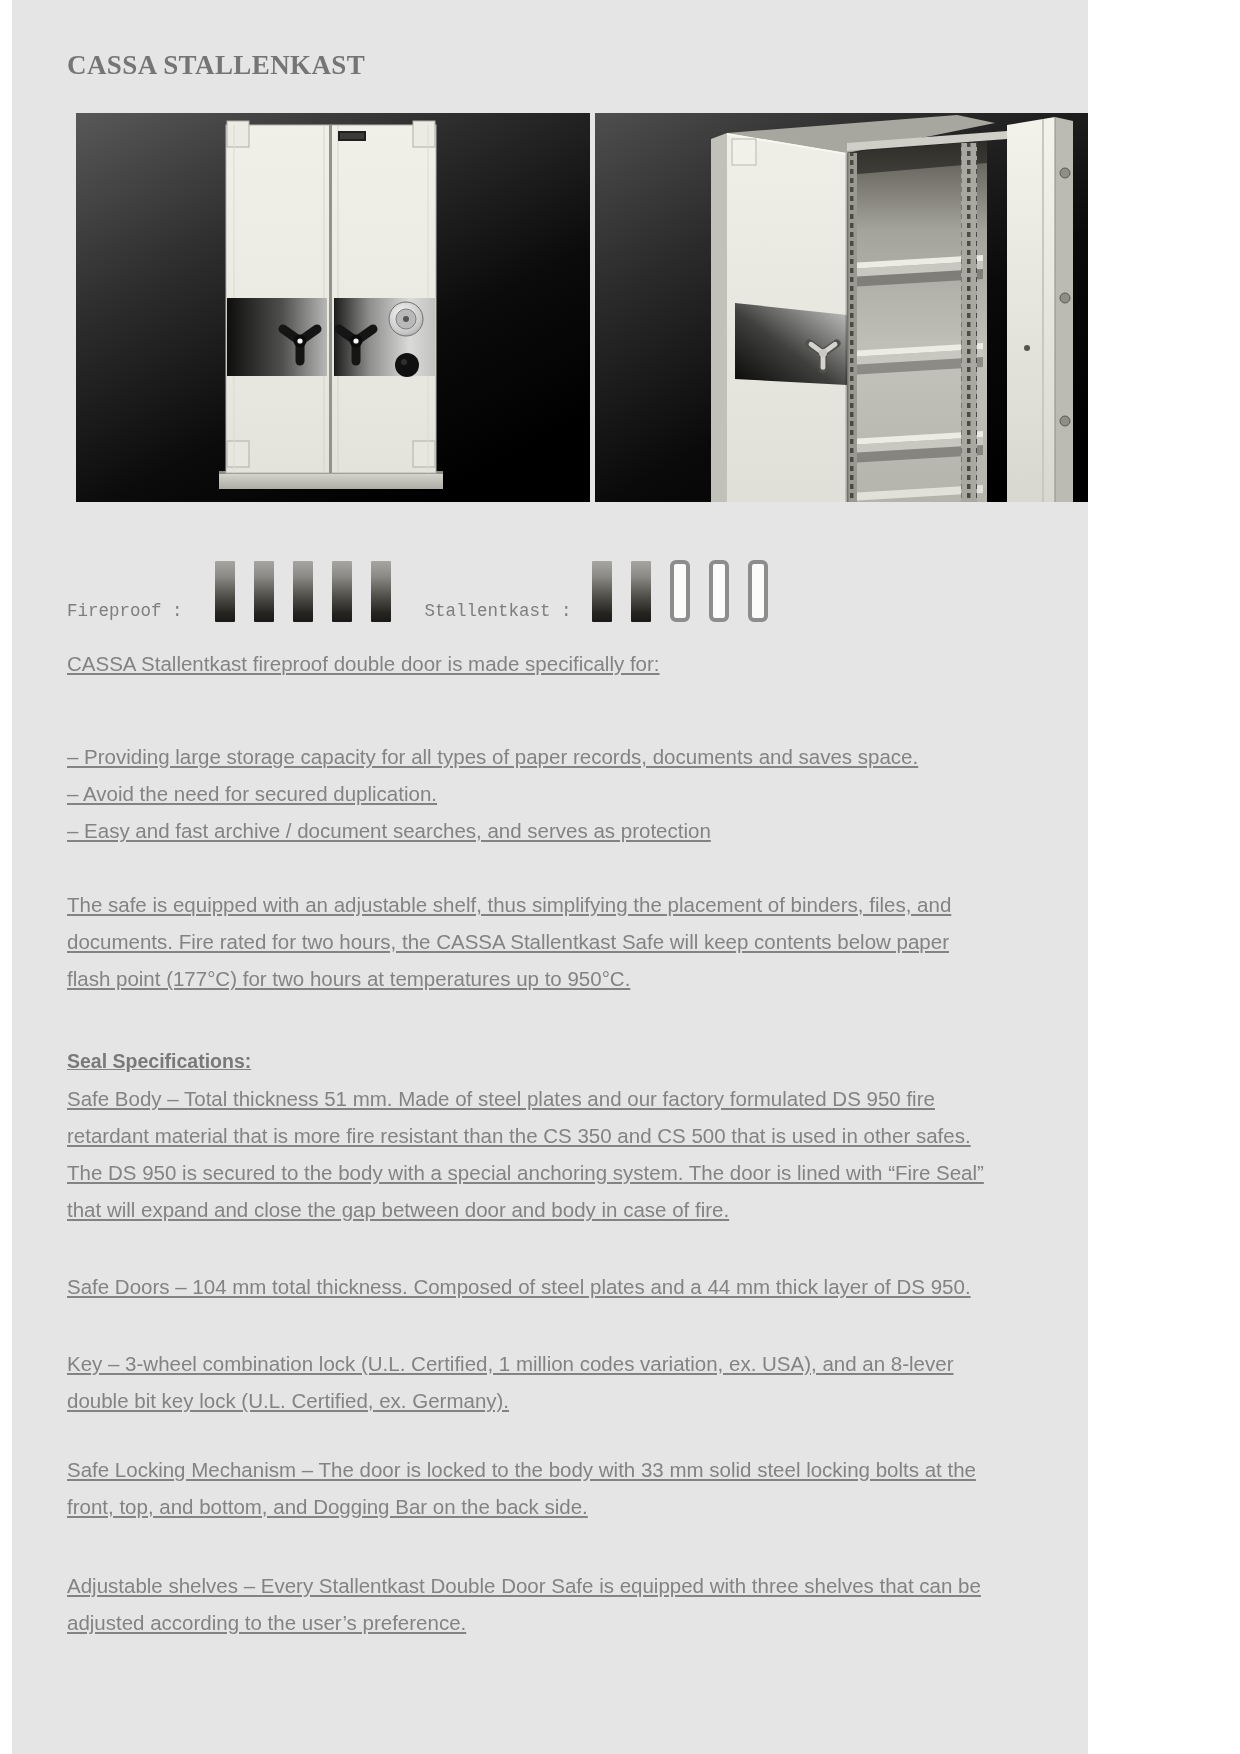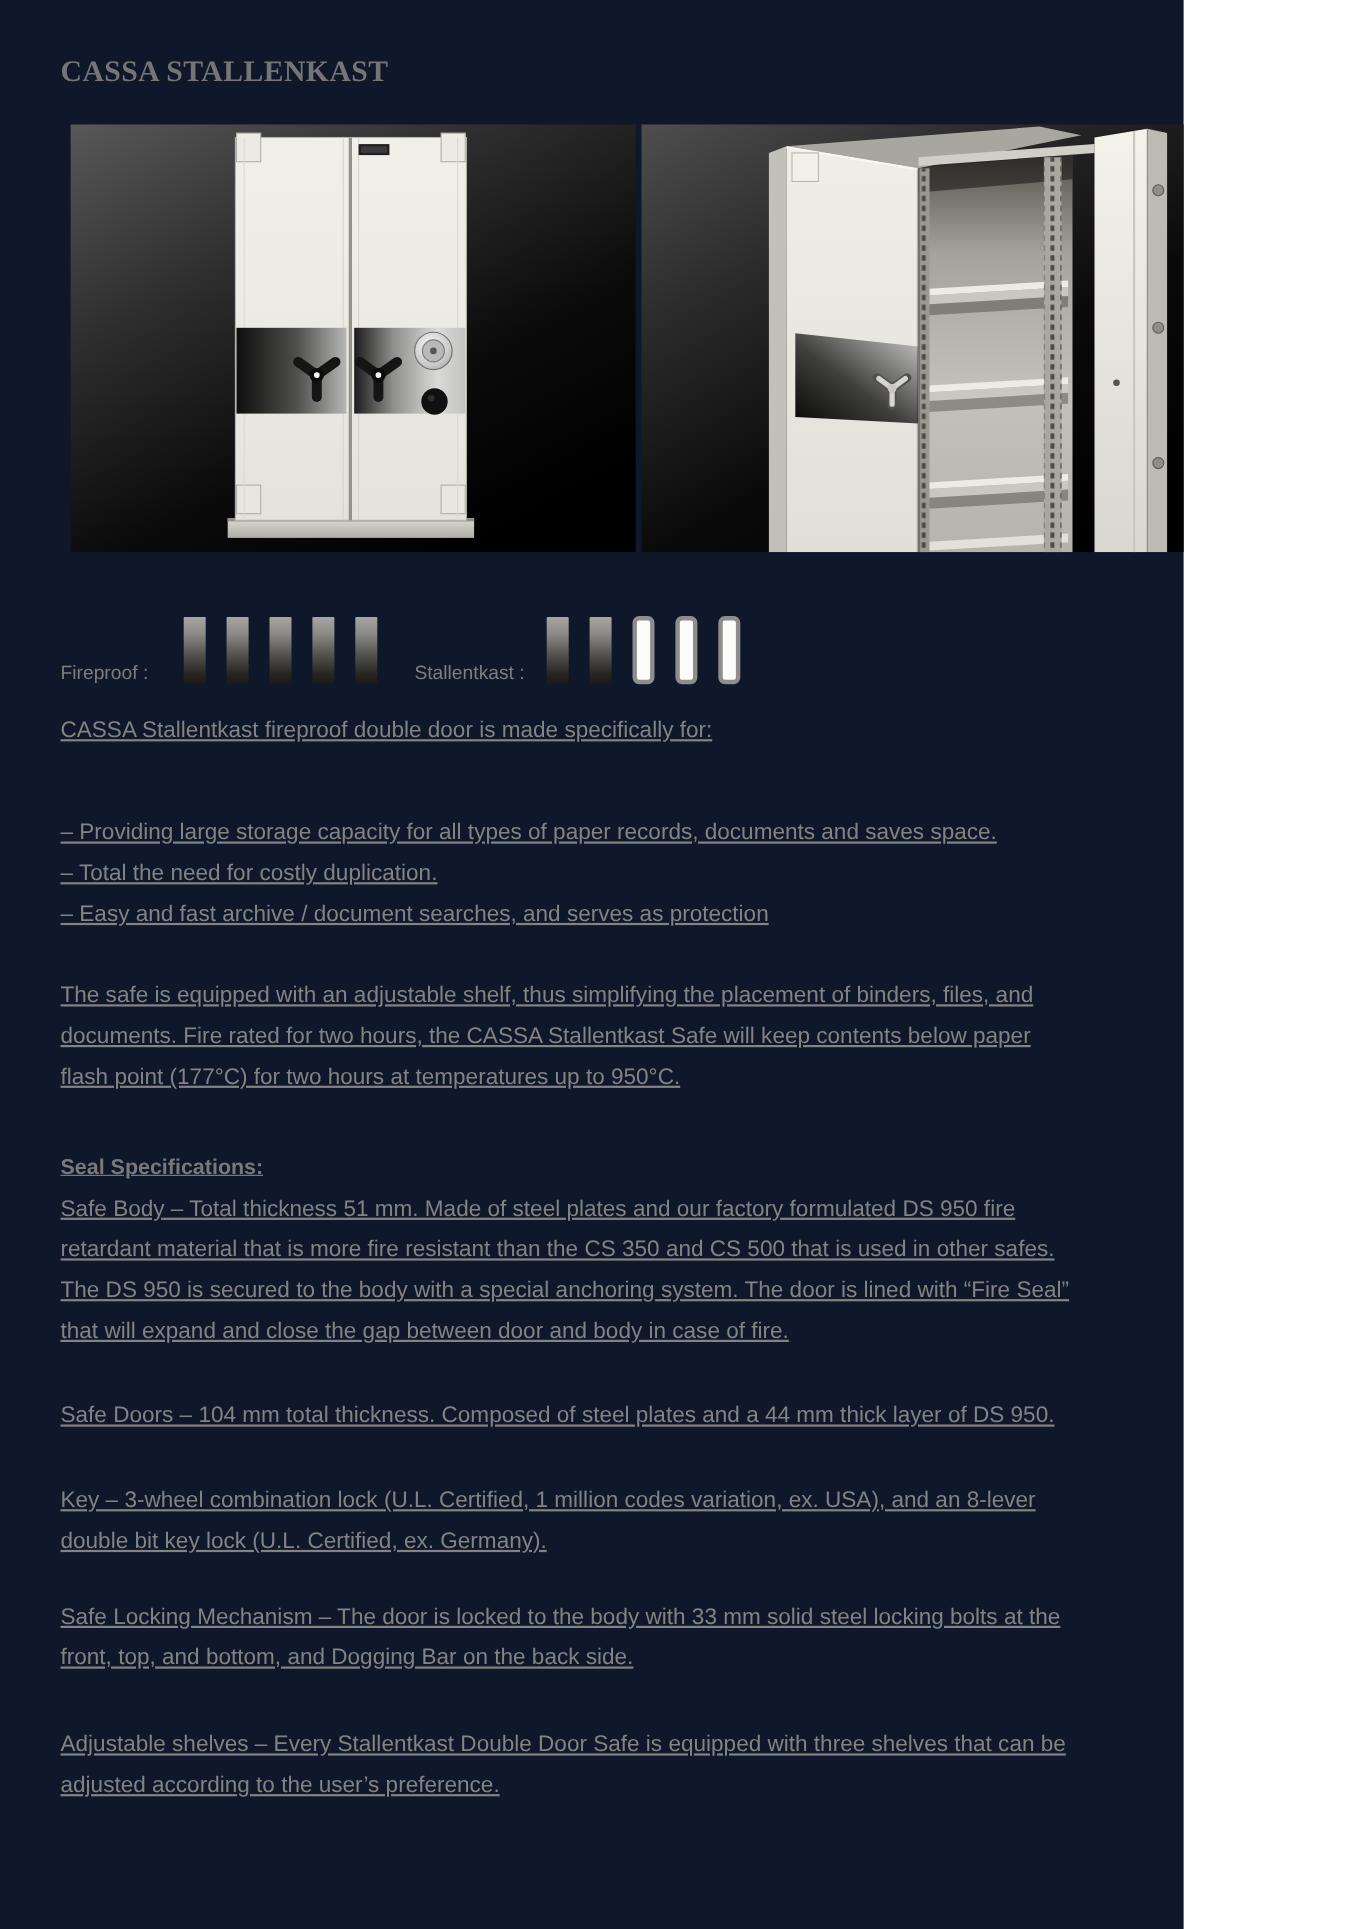--- a/index.html
+++ b/index.html
@@ -1,27 +1,27 @@
 <!DOCTYPE html>
 <html><head>
 <meta charset="utf-8">
 <style>
   html,body{margin:0;padding:0;background:#ffffff;font-family:"Liberation Sans",sans-serif;}
-  .page{position:relative;width:1076px;height:1754px;background:#0f172a;overflow:hidden;}
+  .page{position:relative;width:1076px;height:1754px;background:#e5e5e5;overflow:hidden;margin-left:12px;}
 
   .title{position:absolute;left:55px;top:50px;margin:0;font-family:"Liberation Serif",serif;
          font-size:27px;font-weight:700;color:#757575;letter-spacing:0.4px;}
 
   .images-row{position:absolute;left:64px;top:113px;width:1034px;height:389px;font-size:0;}
   .photo{display:inline-block;vertical-align:top;width:514px;height:389px;}
   .photo.p2{margin-left:5px;width:515px;}
   .photo svg{display:block;}
 
   .ratings{position:absolute;left:55px;top:558px;height:64px;display:flex;align-items:flex-end;}
-  .rlabel{font-size:17.5px;color:#7e7e7e;line-height:20px;padding-bottom:1px;white-space:pre;}
+  .rlabel{font-size:17.5px;color:#7e7e7e;line-height:20px;padding-bottom:1px;white-space:pre;font-family:Liberation Mono, monospace;}
   .rlabel.l1{margin-right:32px;}
   .rlabel.l2{margin-left:34px;margin-right:20px;}
   .bars{display:flex;align-items:flex-end;}
   .rbar{width:20px;margin-right:19px;}
   .rbar:last-child{margin-right:0;}
   .rbar-filled{height:61px;border-radius:1px;
     background:linear-gradient(to bottom,#a6a5a1 0%,#8b8a86 25%,#55544f 55%,#262522 85%,#1a1917 100%);}
   .rbar-empty{height:62px;box-sizing:border-box;border:4px solid #8d8d8d;border-radius:6px;background:#fbfbfa;}
 
   .text{position:absolute;left:55px;top:645px;width:1135px;font-size:20.5px;line-height:37px;color:#838383;text-decoration:underline;}
@@ -218,21 +218,21 @@
         <div class="rbar rbar-filled"></div>
         <div class="rbar rbar-empty"></div>
         <div class="rbar rbar-empty"></div>
         <div class="rbar rbar-empty"></div>
       </div>
   </div>
 
   <div class="text">
     <p class="intro">CASSA Stallentkast fireproof double door is made specifically for:</p>
     <p class="bullet">– Providing large storage capacity for all types of paper records, documents and saves space.</p>
-    <p class="bullet">– Total the need for costly duplication.</p>
+    <p class="bullet">– Avoid the need for secured duplication.</p>
     <p class="bullet">– Easy and fast archive / document searches, and serves as protection</p>
     <p class="shelf">The safe is equipped with an adjustable shelf, thus simplifying the placement of binders, files, and
 documents. Fire rated for two hours, the CASSA Stallentkast Safe will keep contents below paper
 flash point (177°C) for two hours at temperatures up to 950°C.</p>
     <p class="heading">Seal Specifications:</p>
     <p class="s1">Safe Body – Total thickness 51 mm. Made of steel plates and our factory formulated DS 950 fire
 retardant material that is more fire resistant than the CS 350 and CS 500 that is used in other safes.
 The DS 950 is secured to the body with a special anchoring system. The door is lined with “Fire Seal”
 that will expand and close the gap between door and body in case of fire.</p>
     <p class="s2">Safe Doors – 104 mm total thickness. Composed of steel plates and a 44 mm thick layer of DS 950.</p>

